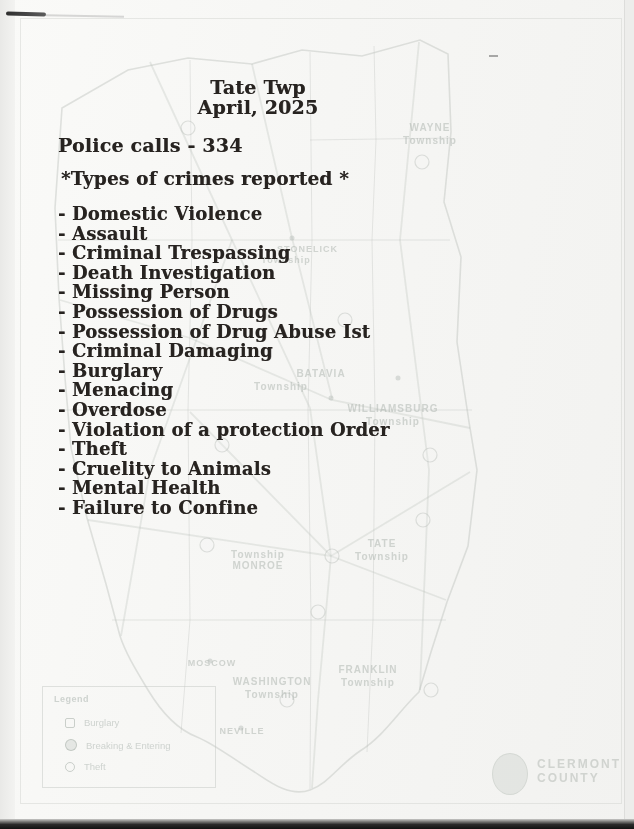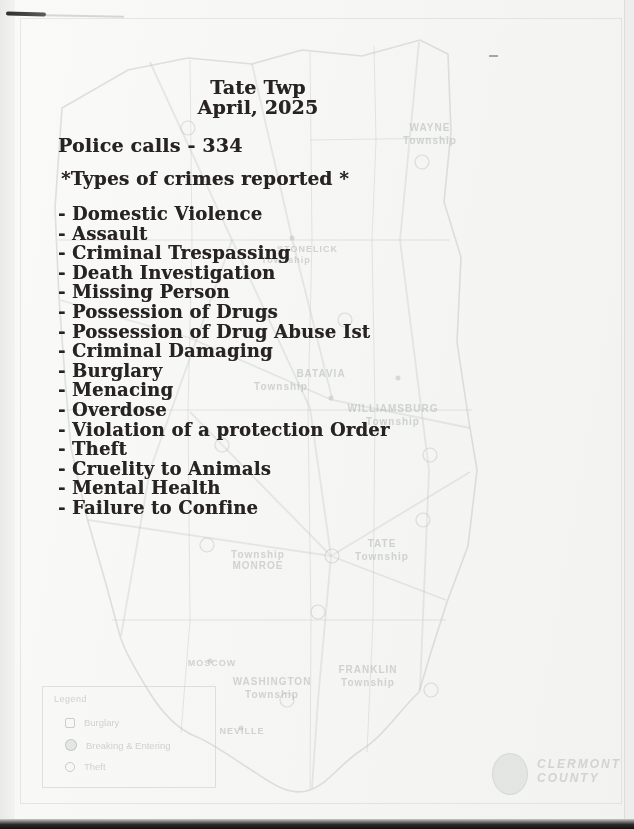--- a/index.html
+++ b/index.html
@@ -29,33 +29,33 @@
         font-size:21px;letter-spacing:0.5px;color:rgba(199,202,198,0.55);white-space:nowrap;}
   .map-label{position:absolute;transform:translateX(-50%);white-space:nowrap;
         font-family:"Liberation Sans","DejaVu Sans",sans-serif;font-weight:bold;
         color:rgba(170,178,172,0.5);letter-spacing:1px;}
 
   
   .legend{position:absolute;left:42px;top:686px;width:172px;height:100px;
         border:1px solid rgba(196,200,195,0.5);
         font-family:"Liberation Sans","DejaVu Sans",sans-serif;
         color:rgba(172,180,174,0.55);}
-  .legend-title{position:absolute;left:11px;top:7px;font-size:9px;font-weight:normal;letter-spacing:0.5px;}
+  .legend-title{position:absolute;left:11px;top:7px;font-size:9px;font-weight:bold;letter-spacing:0.5px;}
   .legend-row{position:absolute;left:22px;display:flex;align-items:center;gap:9px;font-size:9.5px;}
   .legend-icon{display:inline-block;border:1px solid rgba(172,180,174,0.6);}
   .legend-icon.sq{width:8px;height:8px;border-radius:2px;}
   .legend-icon.circ{width:10px;height:10px;border-radius:50%;background:rgba(172,180,174,0.25);}
   .legend-icon.circ2{width:8px;height:8px;border-radius:50%;}
 
   
   .seal{position:absolute;left:492px;top:753px;width:34px;height:40px;border-radius:50%;
         background:rgba(188,193,188,0.28);border:1px solid rgba(186,191,186,0.35);}
   .seal-text{position:absolute;left:537px;top:757px;
         font-family:"Liberation Sans","DejaVu Sans",sans-serif;font-weight:bold;
-        font-size:12px;line-height:14px;letter-spacing:2px;color:rgba(180,186,181,0.55);font-style:italic;}
+        font-size:12px;line-height:14px;letter-spacing:2px;color:rgba(180,186,181,0.55);}
 
   
   .ink{color:#272320;text-shadow:0.3px 0.3px 0.4px rgba(39,35,32,0.55);letter-spacing:0.2px;}
   .title-block{position:absolute;left:158px;top:77px;width:200px;text-align:center;
         font-size:19px;font-weight:bold;line-height:20px;}
   .police-calls{position:absolute;left:58px;top:134px;font-size:19px;font-weight:bold;}
   .crimes-heading{position:absolute;left:61px;top:168px;font-size:18.5px;font-weight:bold;}
   .crime-list{position:absolute;left:58px;top:204px;}
   .crime-row{display:flex;font-size:18px;font-weight:bold;line-height:19.6px;}
   .crime-row .dash{width:9px;margin-right:5px;}

